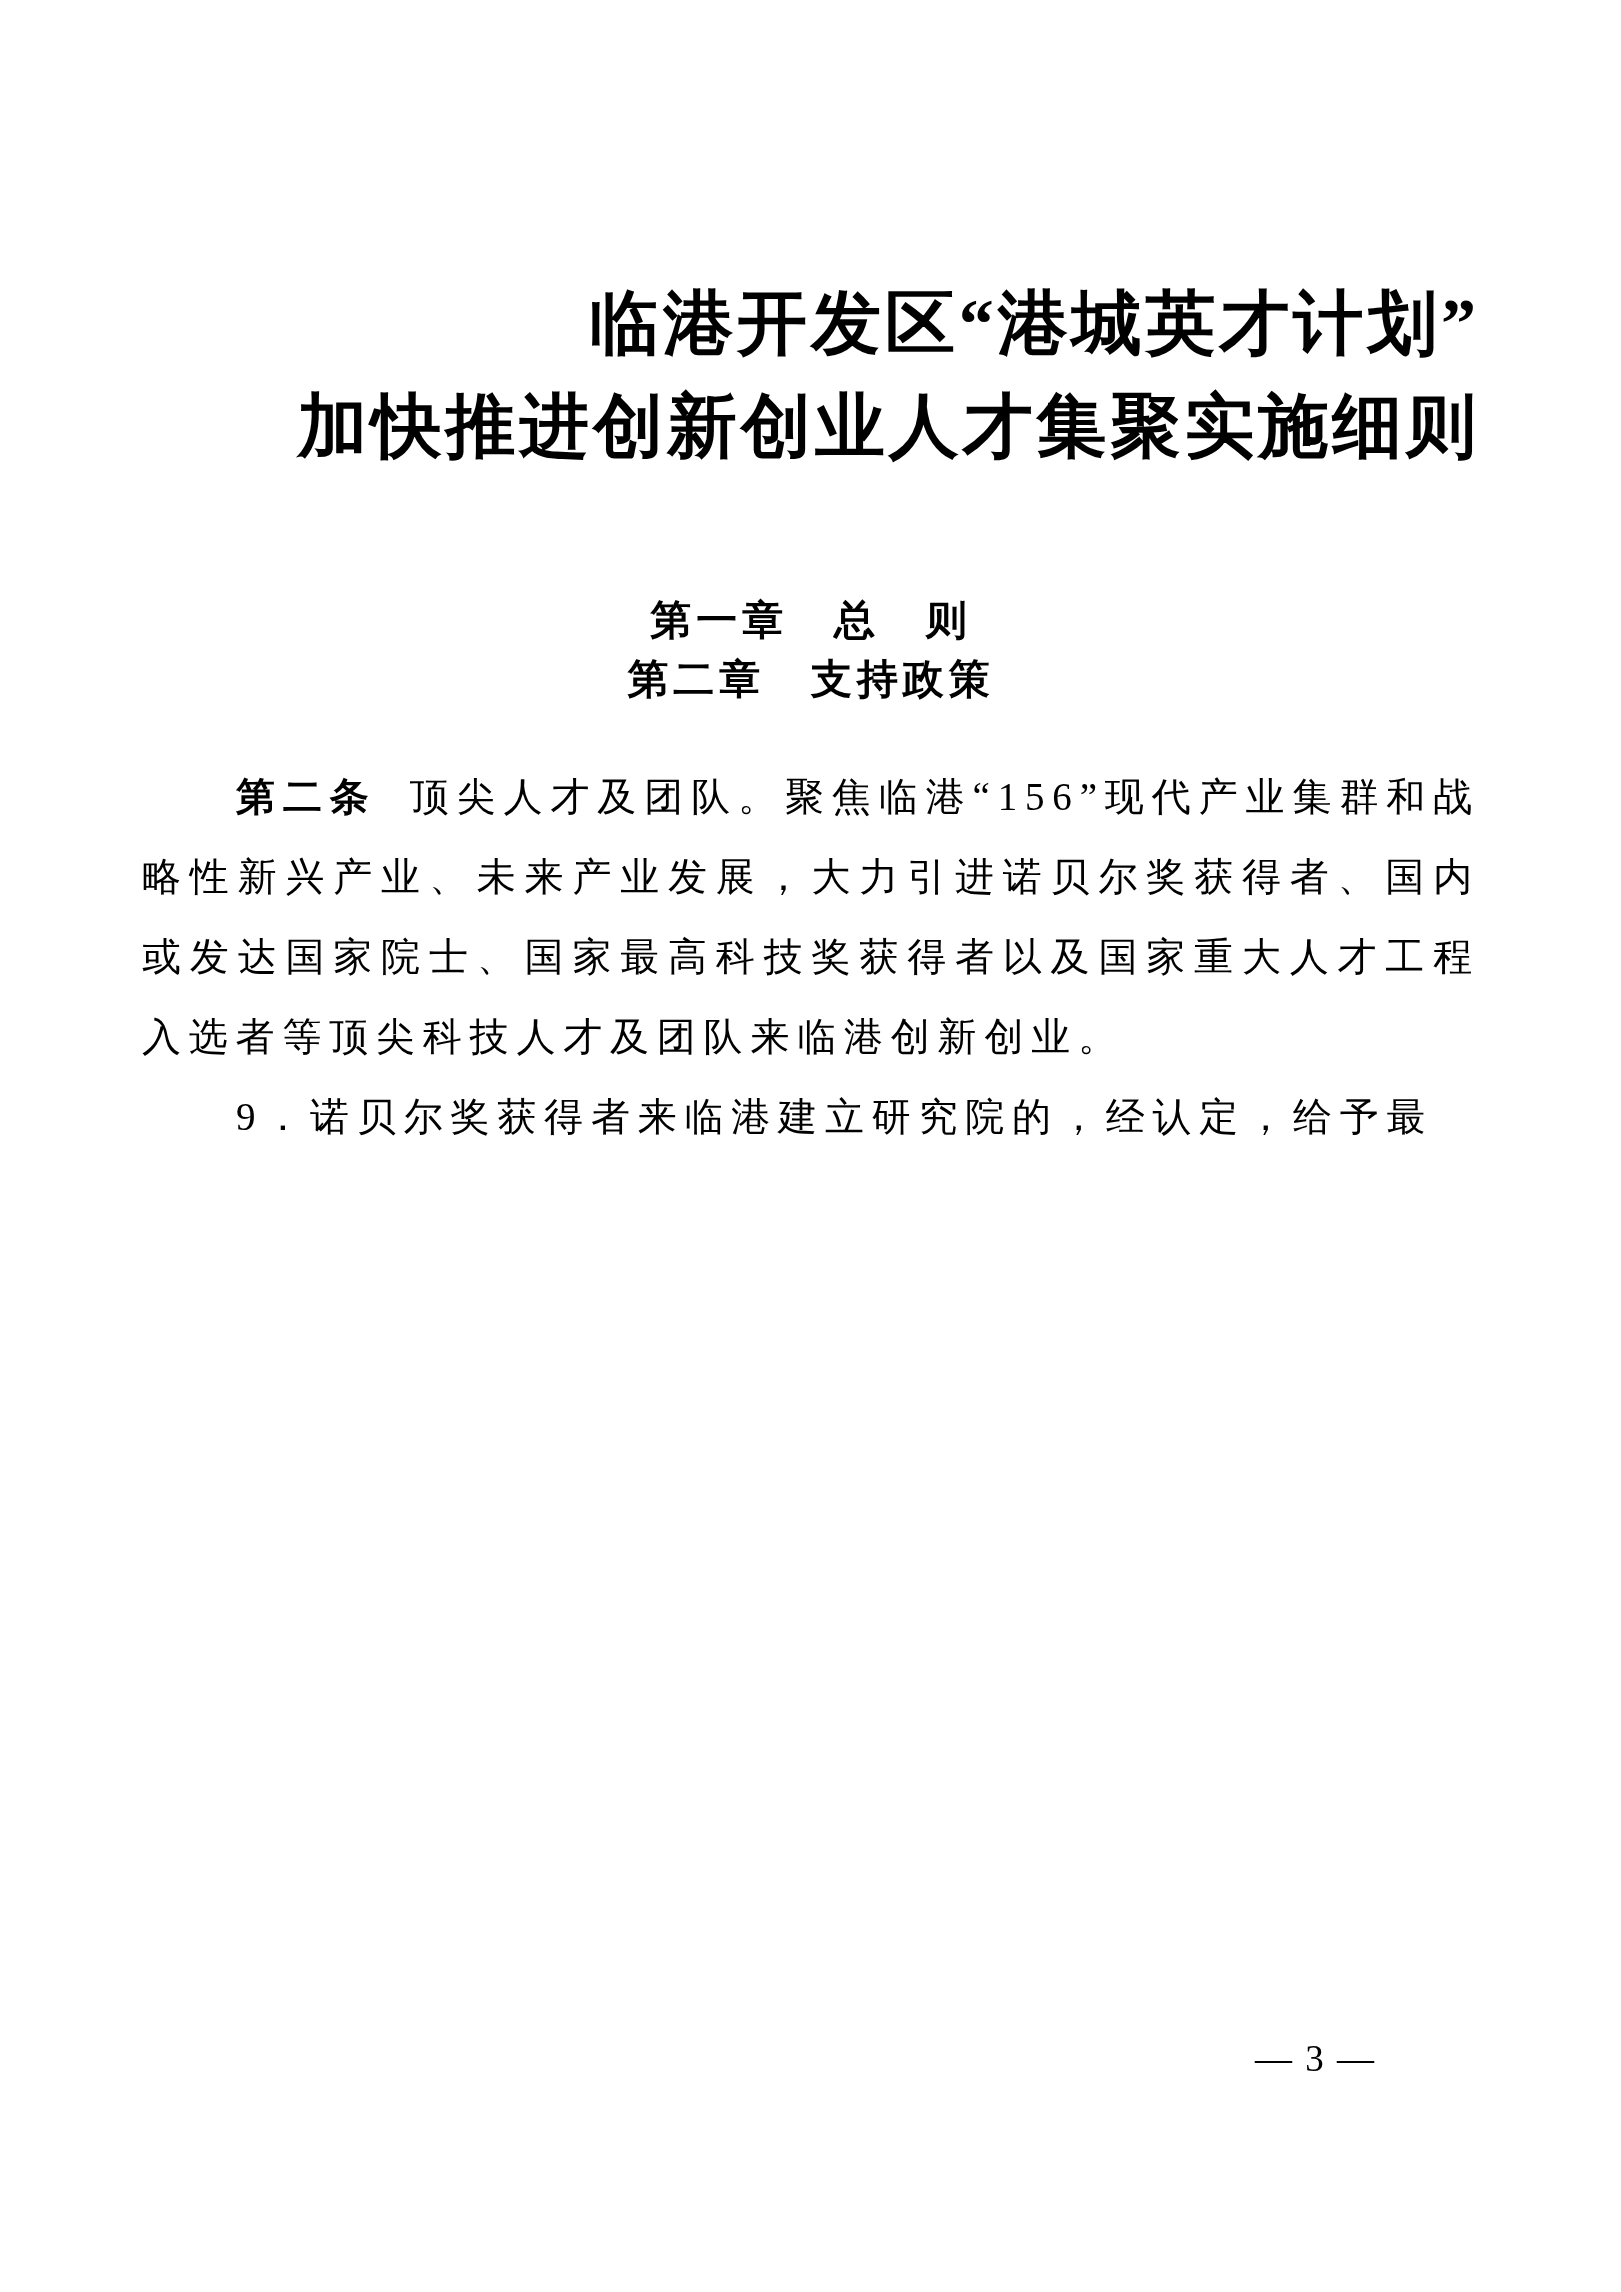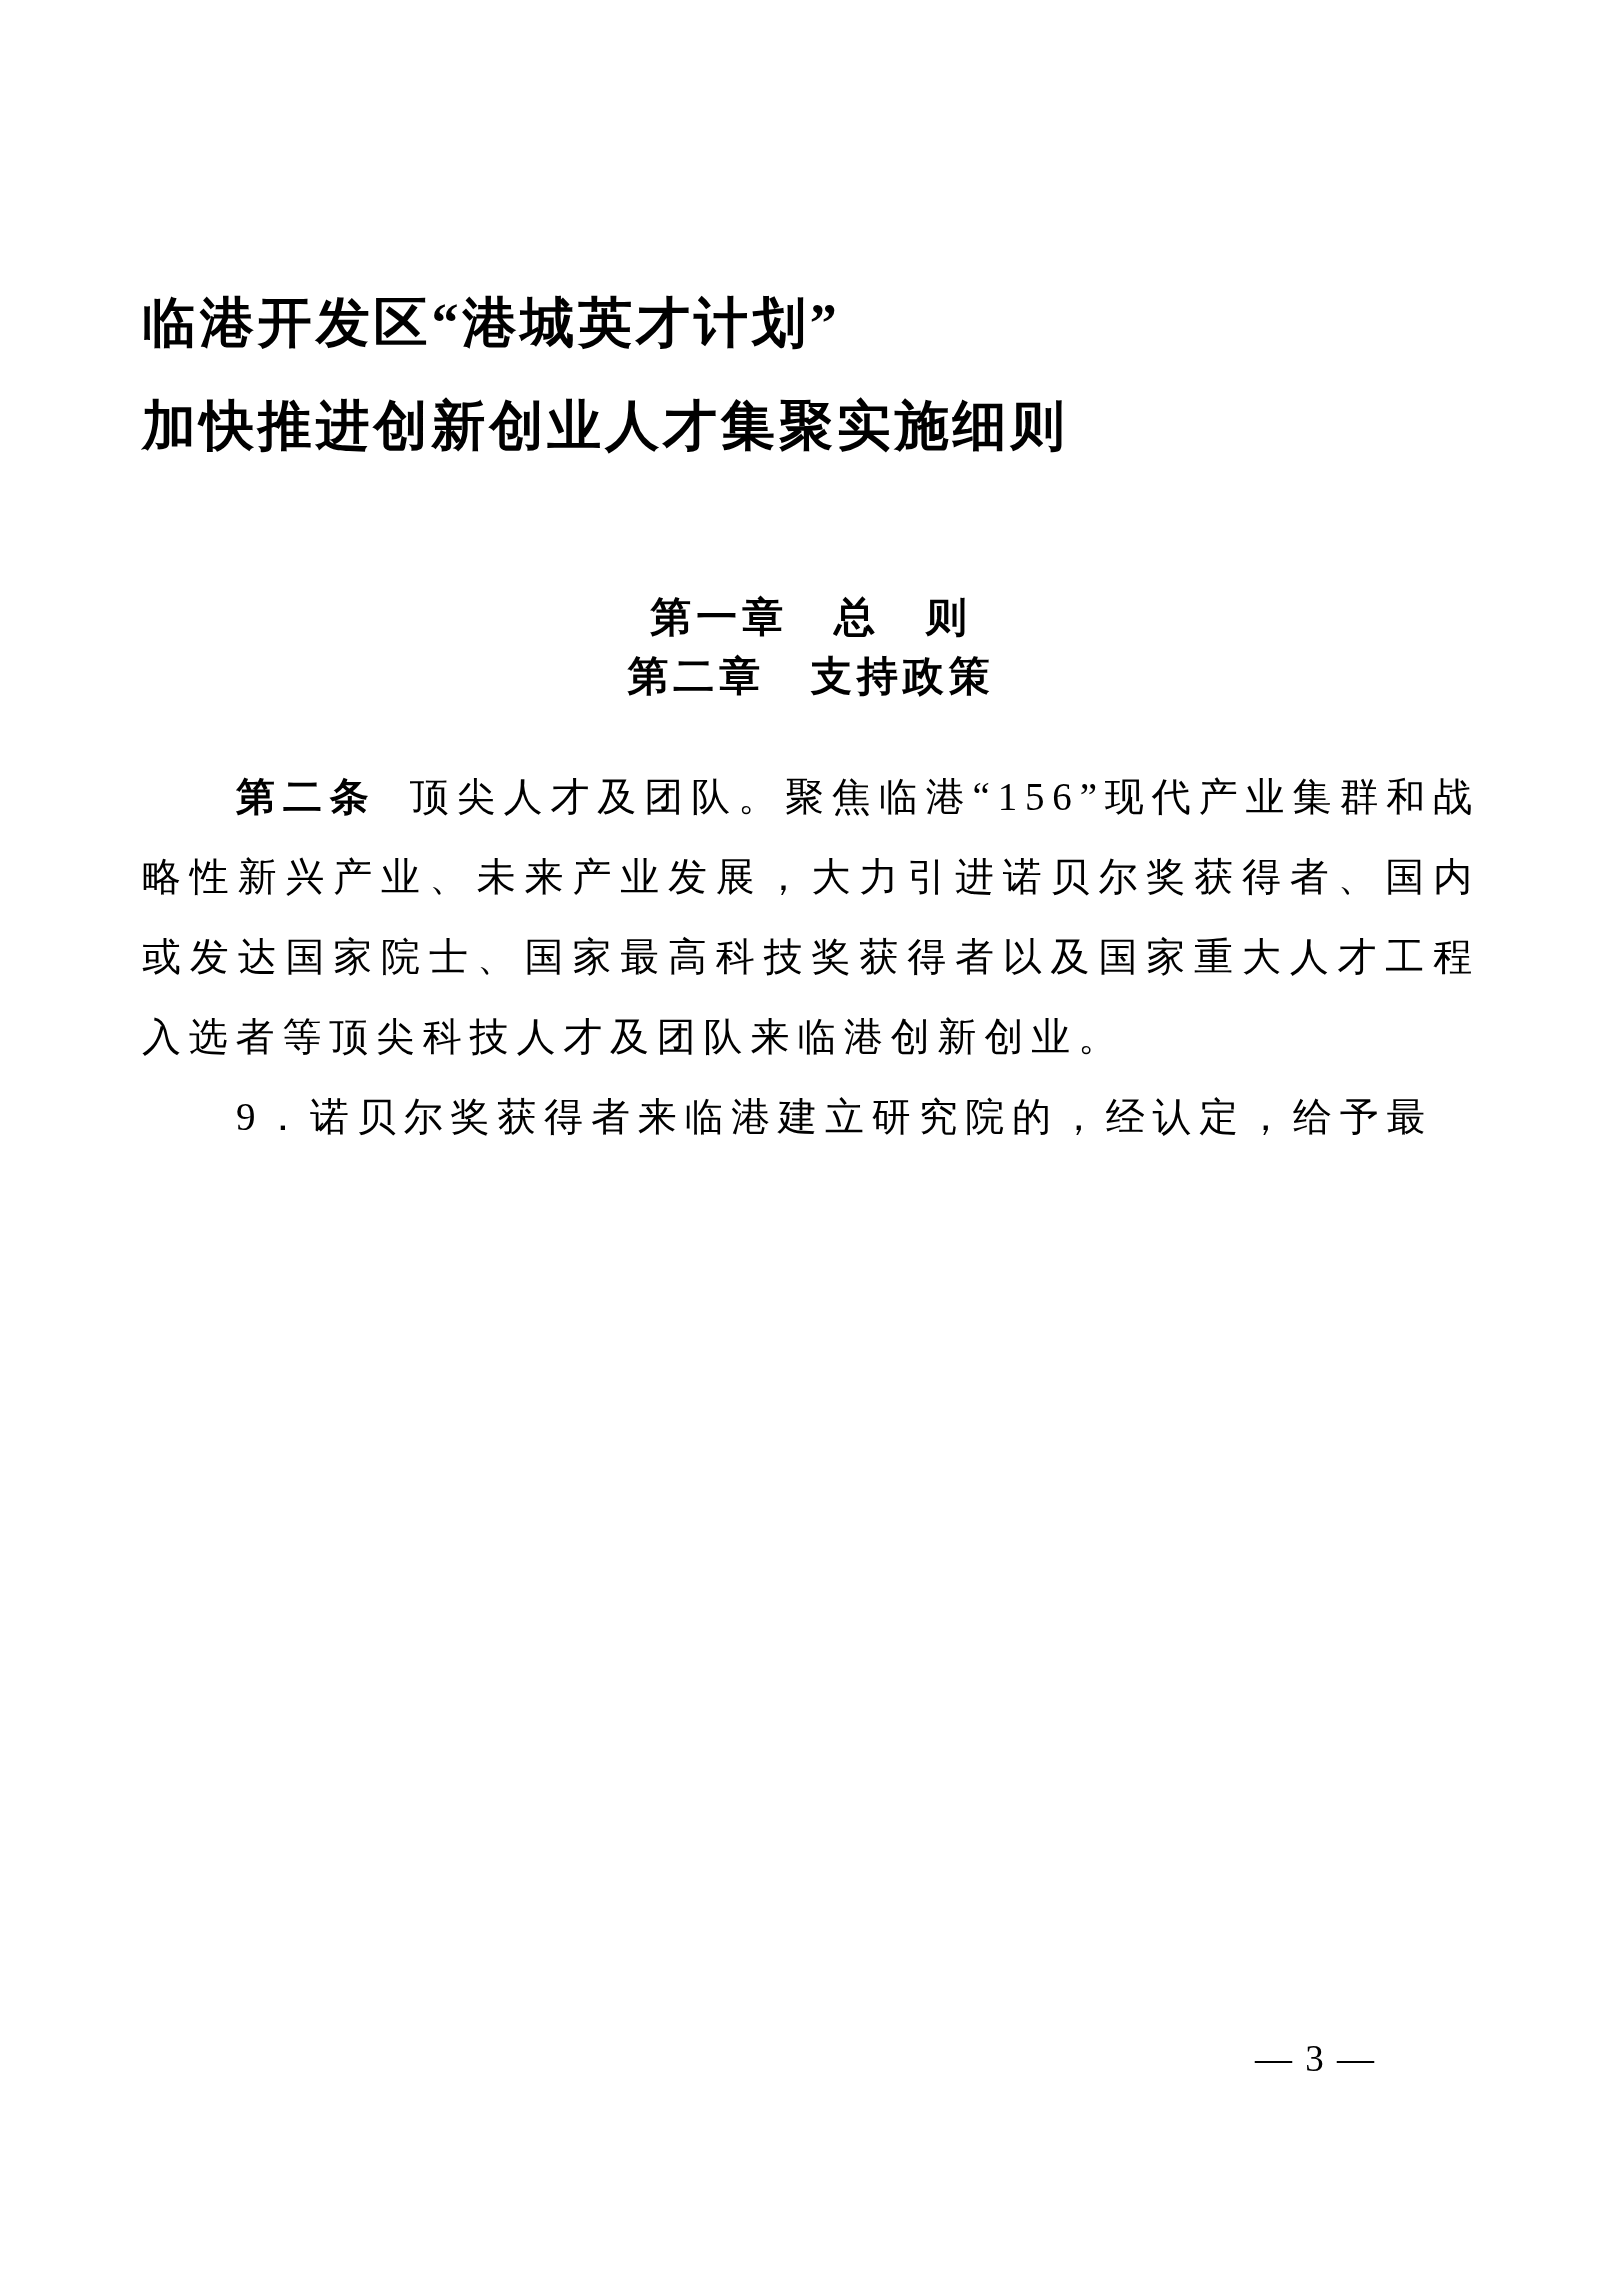--- a/index.html
+++ b/index.html
@@ -12,29 +12,29 @@
     width: 1621px;
     height: 2293px;
     box-sizing: border-box;
     background: #ffffff;
     color: #000000;
     font-family: "Liberation Serif", "DejaVu Serif", serif;
     padding: 272px 141px 0 142px;
     overflow: hidden;
   }
   .doc-title {
-    text-align: left;
+    text-align: right;
     font-weight: 700;
-    font-size: 54px;
+    font-size: 70px;
     line-height: 103px;
     letter-spacing: 3.9px;
   }
   .chapter {
     text-align: center;
-    font-family: Liberation Mono, monospace;
+    font-family: Liberation Serif, serif;
     font-weight: 700;
     font-size: 41px;
     line-height: 59px;
     letter-spacing: 4.9px;
   }
   .chapter-1 { margin-top: 113px; }
   .chapter-2 { }
   .para {
     margin: 0;
     font-size: 39px;

